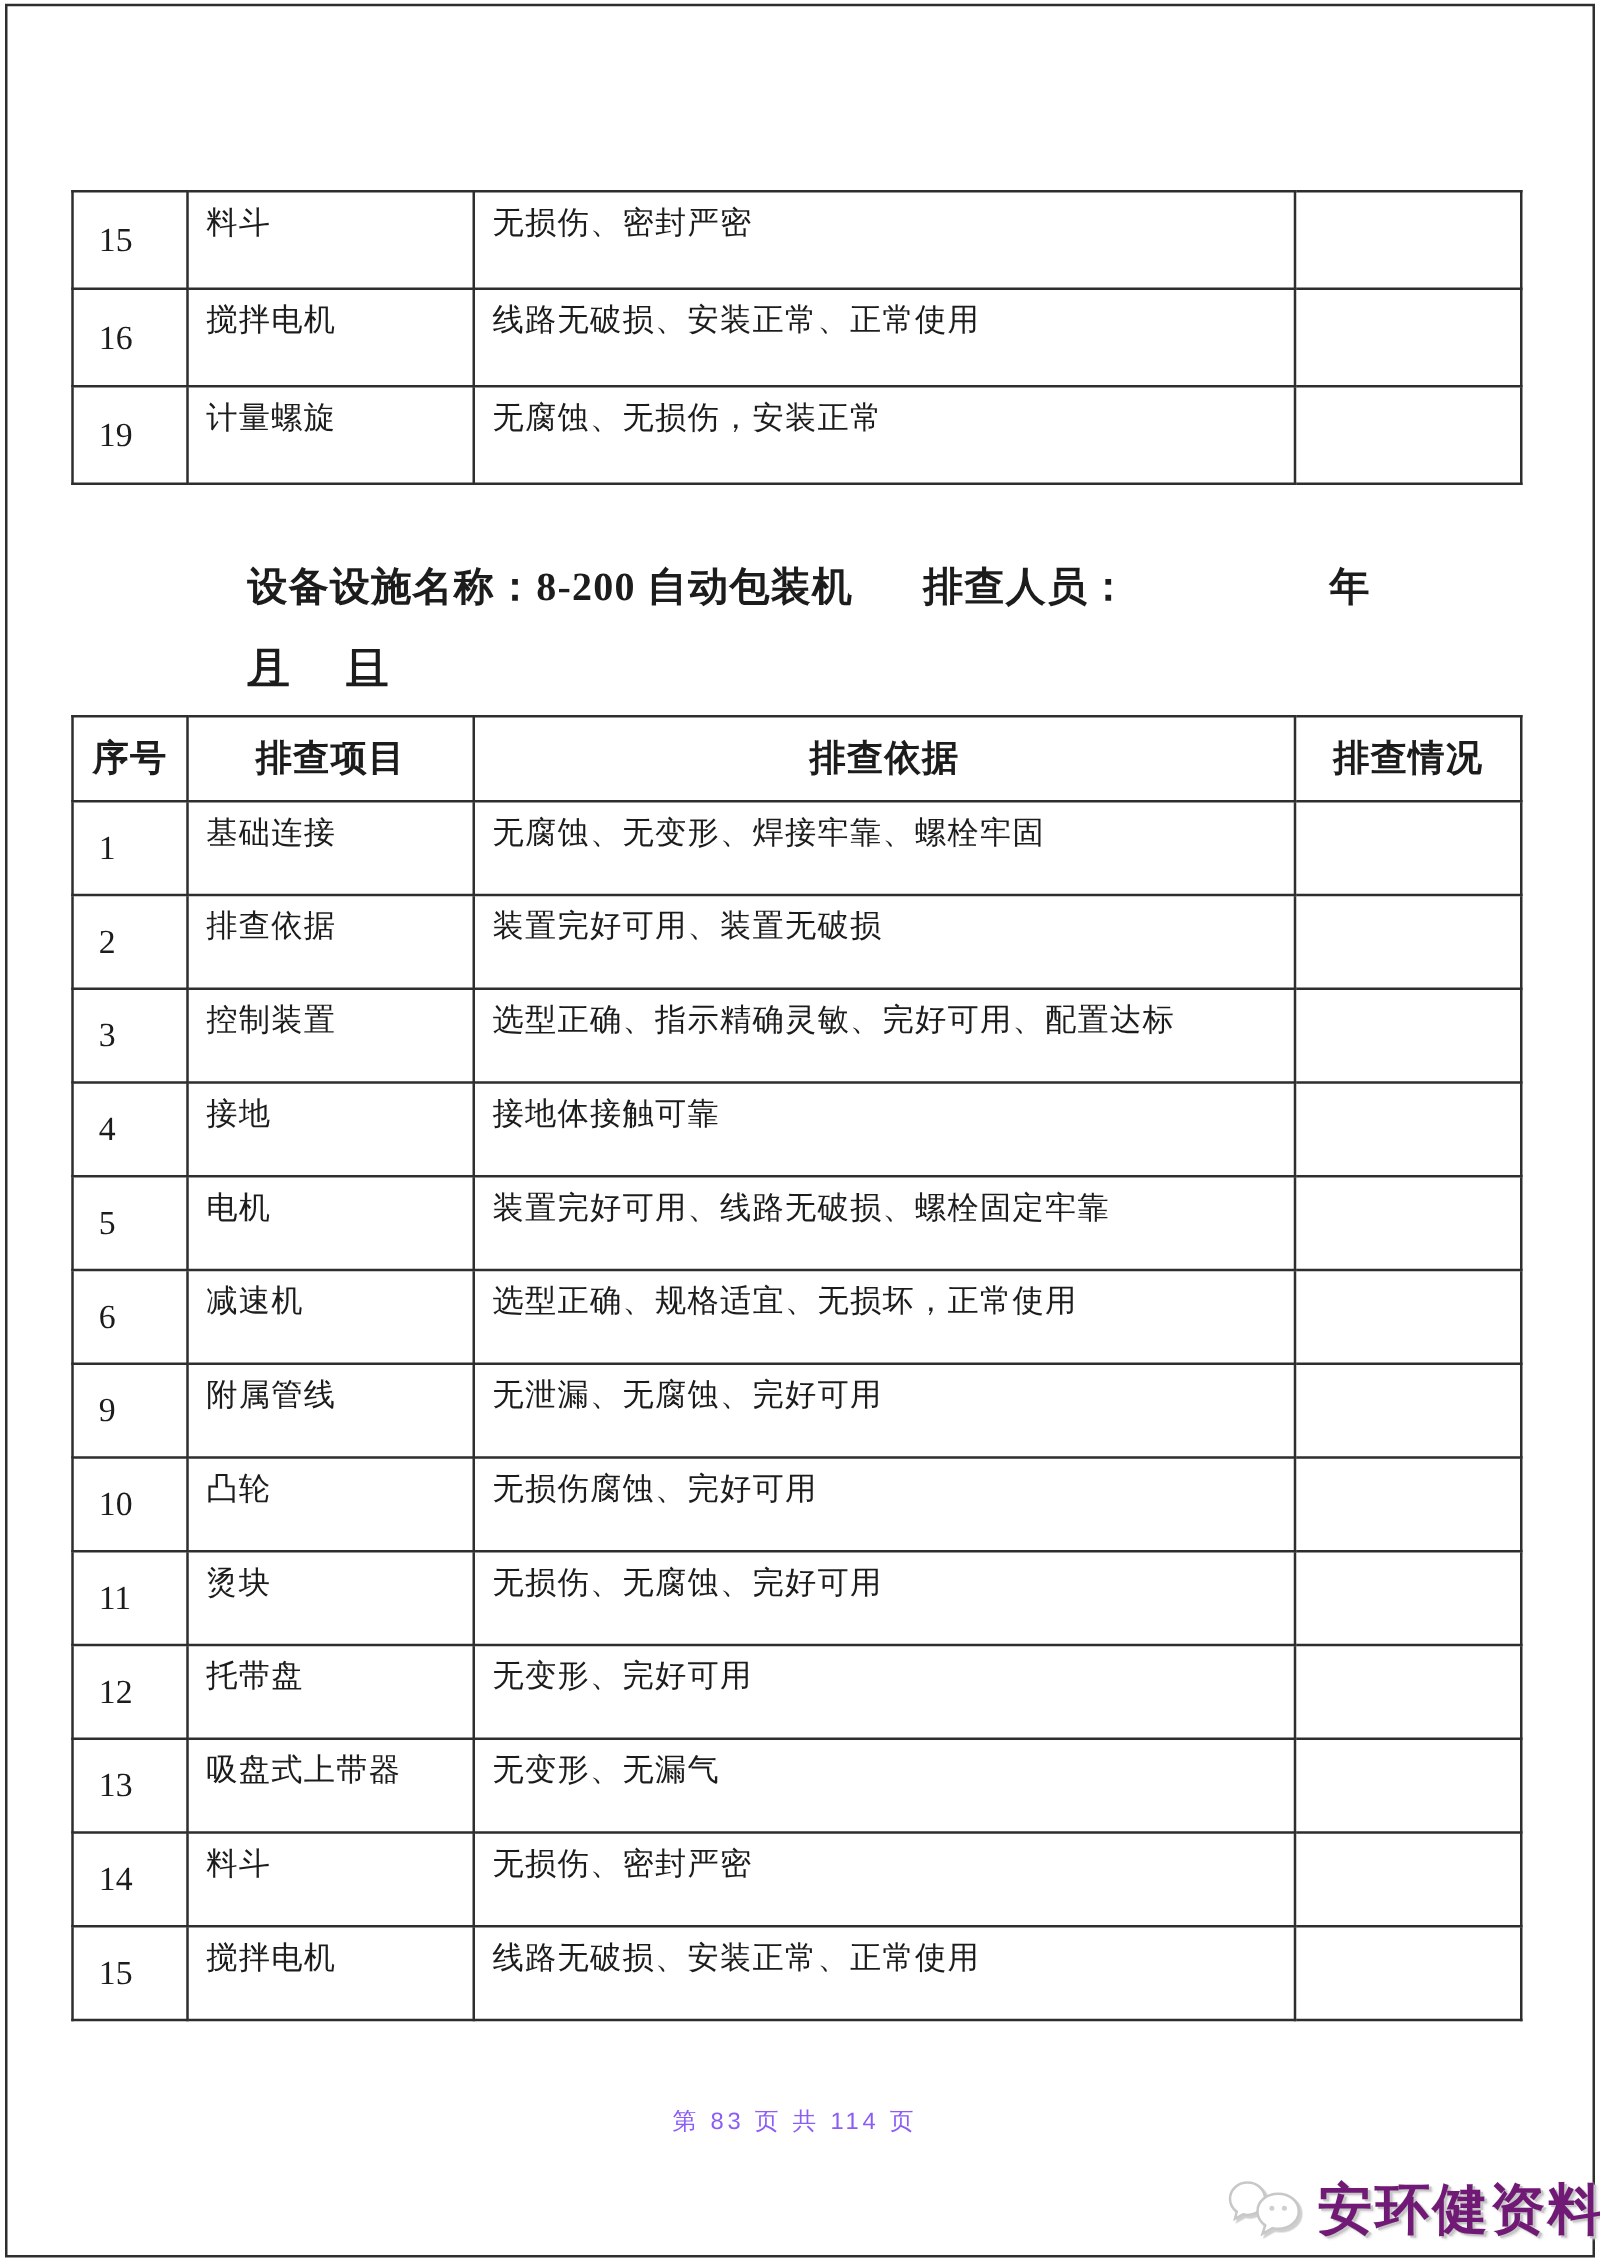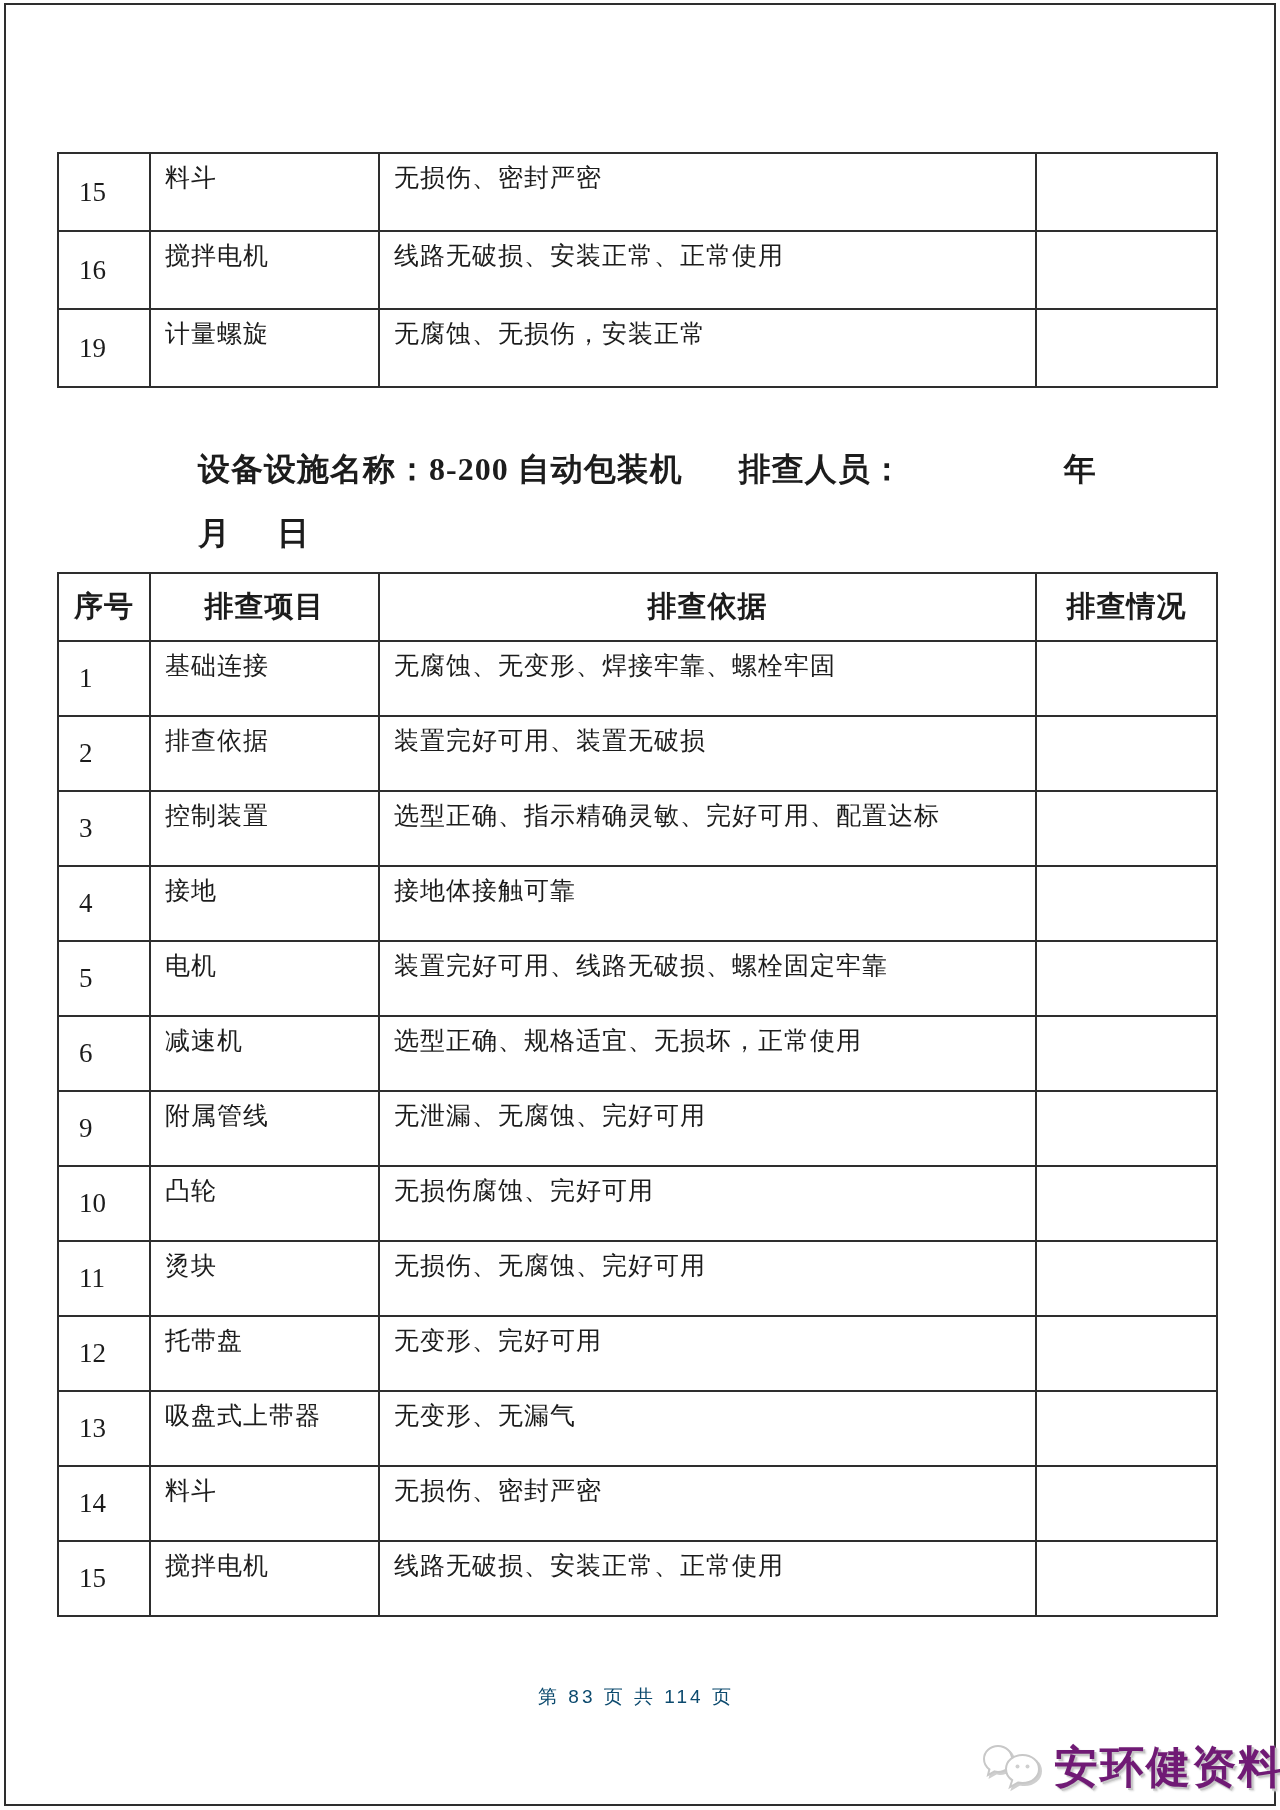--- a/index.html
+++ b/index.html
@@ -50,26 +50,26 @@
     text-align:center;font-size:33px;font-weight:bold;letter-spacing:2px;
   }
   .subtitle-1{
     position:absolute;left:198px;top:448px;
     font-size:32px;font-weight:bold;white-space:nowrap;letter-spacing:1px;
   }
   .subtitle-1 .insp{margin-left:56px;}
   .subtitle-1 .year{margin-left:160px;}
   .subtitle-2{
     position:absolute;left:198px;top:512px;
-    font-size:32px;font-weight:bold;letter-spacing:1px;
+    font-size:32px;font-weight:bold;letter-spacing:1px;text-decoration:underline;
   }
   .subtitle-2 .day{margin-left:46px;}
   .page-footer{
     position:absolute;left:0;top:1684px;width:1272px;
-    text-align:center;font-size:19px;letter-spacing:3px;color:#0c4a6e;
+    text-align:center;font-size:19px;letter-spacing:3px;color:#8b5cf6;
     font-family:"Liberation Sans","DejaVu Sans",sans-serif;
   }
   .watermark{
     position:absolute;left:982px;top:1738px;
     display:flex;align-items:center;gap:10px;
   }
   .watermark .wm-text{
     font-size:44px;font-weight:bold;letter-spacing:2px;
     color:#701a75;
     text-shadow:2px 2px 0 #c6c6c6, 3px 3px 2px #d9d9d9, 0 0 1px #e4e4e4;

